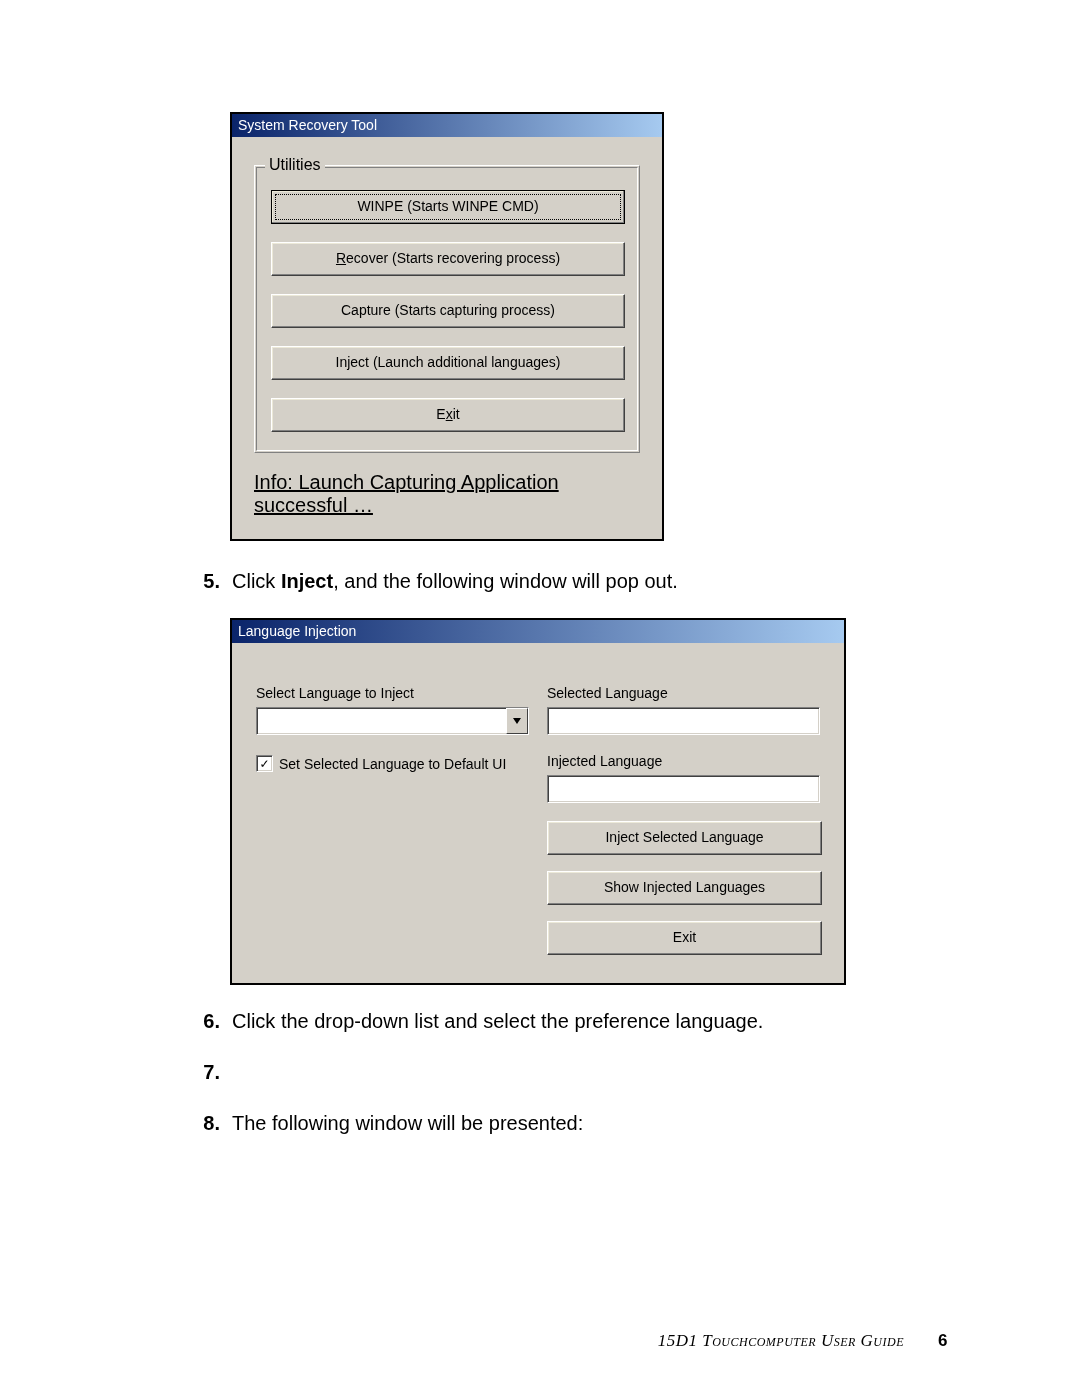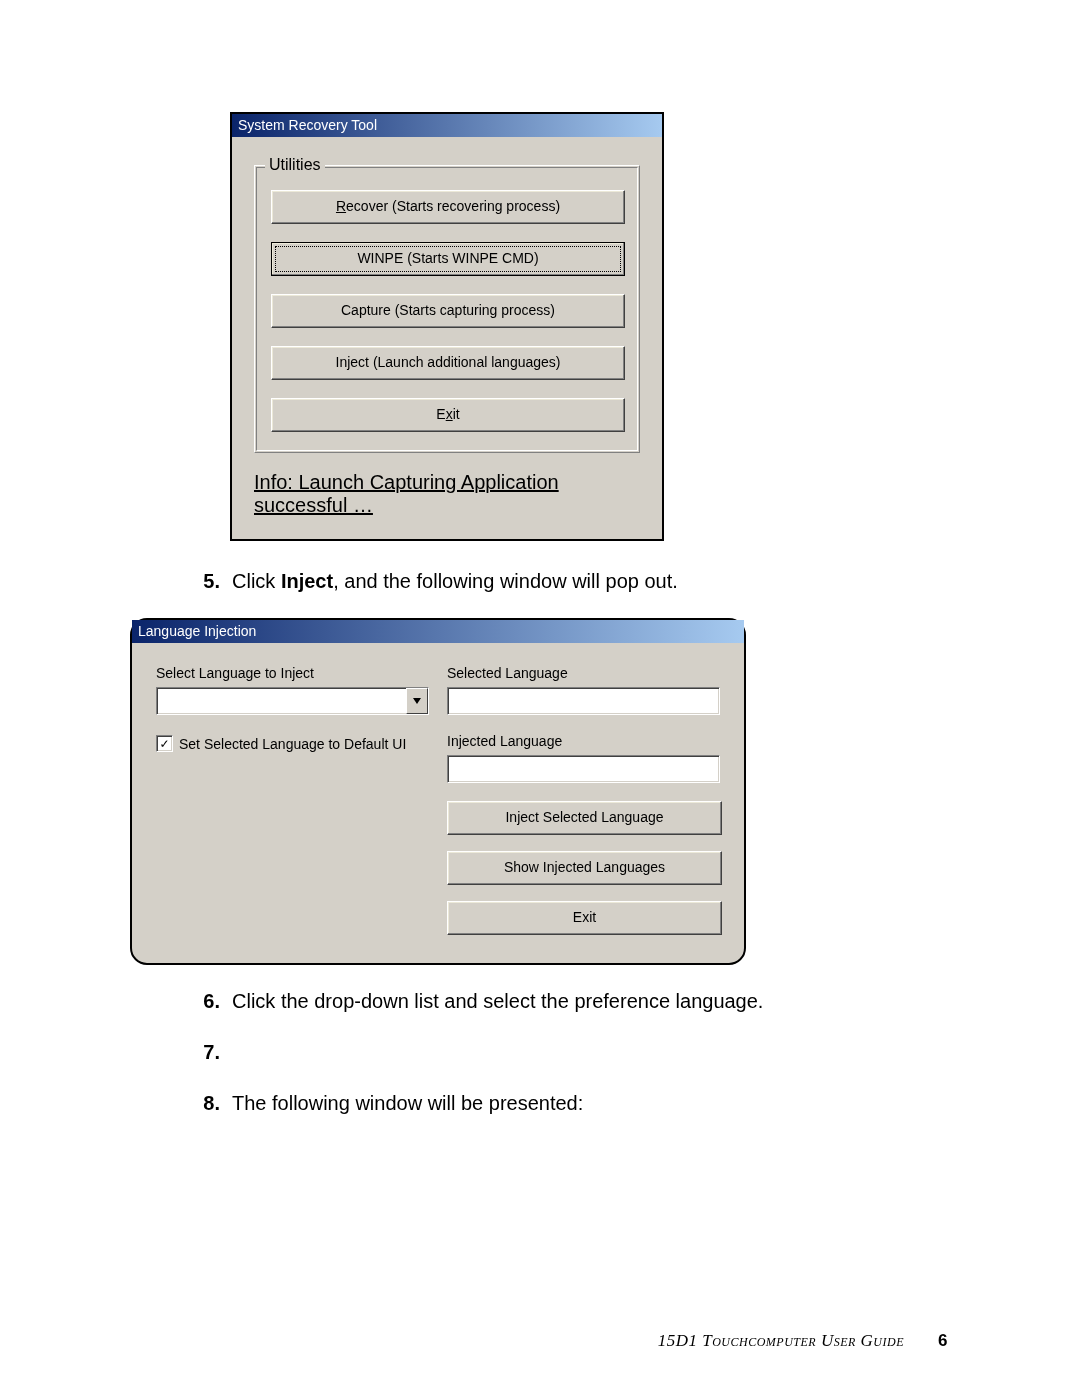--- a/index.html
+++ b/index.html
@@ -89,21 +89,21 @@
     outline-offset:-5px;
     border:1px solid #000;
   }
   .info-line{
     padding:6px 22px 22px 22px;
     font-size:20px;
     text-decoration:underline;
   }
   
   .li-body{
-    padding:22px 24px 28px 24px;
+    padding:42px 24px 28px 24px;
     display:flex;
     gap:18px;
   }
   .li-col{flex:1;min-width:0;}
   .li-label{font-size:14px;margin-bottom:6px;}
   .dropdown{
     display:flex;
     height:26px;
     background:#fff;
     border-top:1px solid #808080;
@@ -180,44 +180,44 @@
 
 <div class="page">
 
   <div class="window" style="width:430px;margin-top:112px;margin-left:100px;">
     <div class="titlebar">System Recovery Tool</div>
 
     <div class="groupbox">
       <div class="groupbox-inner"></div>
       <div class="groupbox-legend">Utilities</div>
 
+      <div class="winbtn focused">WINPE (Starts WINPE CMD)</div>
       <div class="winbtn">
         <span style="text-decoration:underline">R</span><span>ecover (Starts recovering process)</span>
       </div>
-      <div class="winbtn focused">WINPE (Starts WINPE CMD)</div>
       <div class="winbtn">Capture (Starts capturing process)</div>
       <div class="winbtn">Inject (Launch additional languages)</div>
       <div class="winbtn" style="margin-bottom:4px;">
         E<span style="text-decoration:underline">x</span>it
       </div>
     </div>
 
     <div class="info-line">Info: Launch Capturing Application successful …</div>
   </div>
 
   <ol class="steps" style="margin-top:26px;margin-left:64px;">
     <li>
       <span class="num">5.</span>
       <span>
         <span>Click </span><span class="bold">Inject</span><span>, and the following window will pop out.</span>
       </span>
     </li>
   </ol>
 
-  <div class="window" style="width:612px;margin-top:6px;border-radius:17px;">
+  <div class="window" style="width:612px;margin-top:6px;margin-left:100px;">
     <div class="titlebar">Language Injection</div>
 
     <div class="li-body">
       <div class="li-col">
         <div class="li-label">Select Language to Inject</div>
         <div class="dropdown">
           <div class="dropdown-input"></div>
           <div class="dropdown-btn">
             <svg viewBox="0 0 8 6">
                 <polygon points="0,0 8,0 4,6" fill="#000"></polygon>

